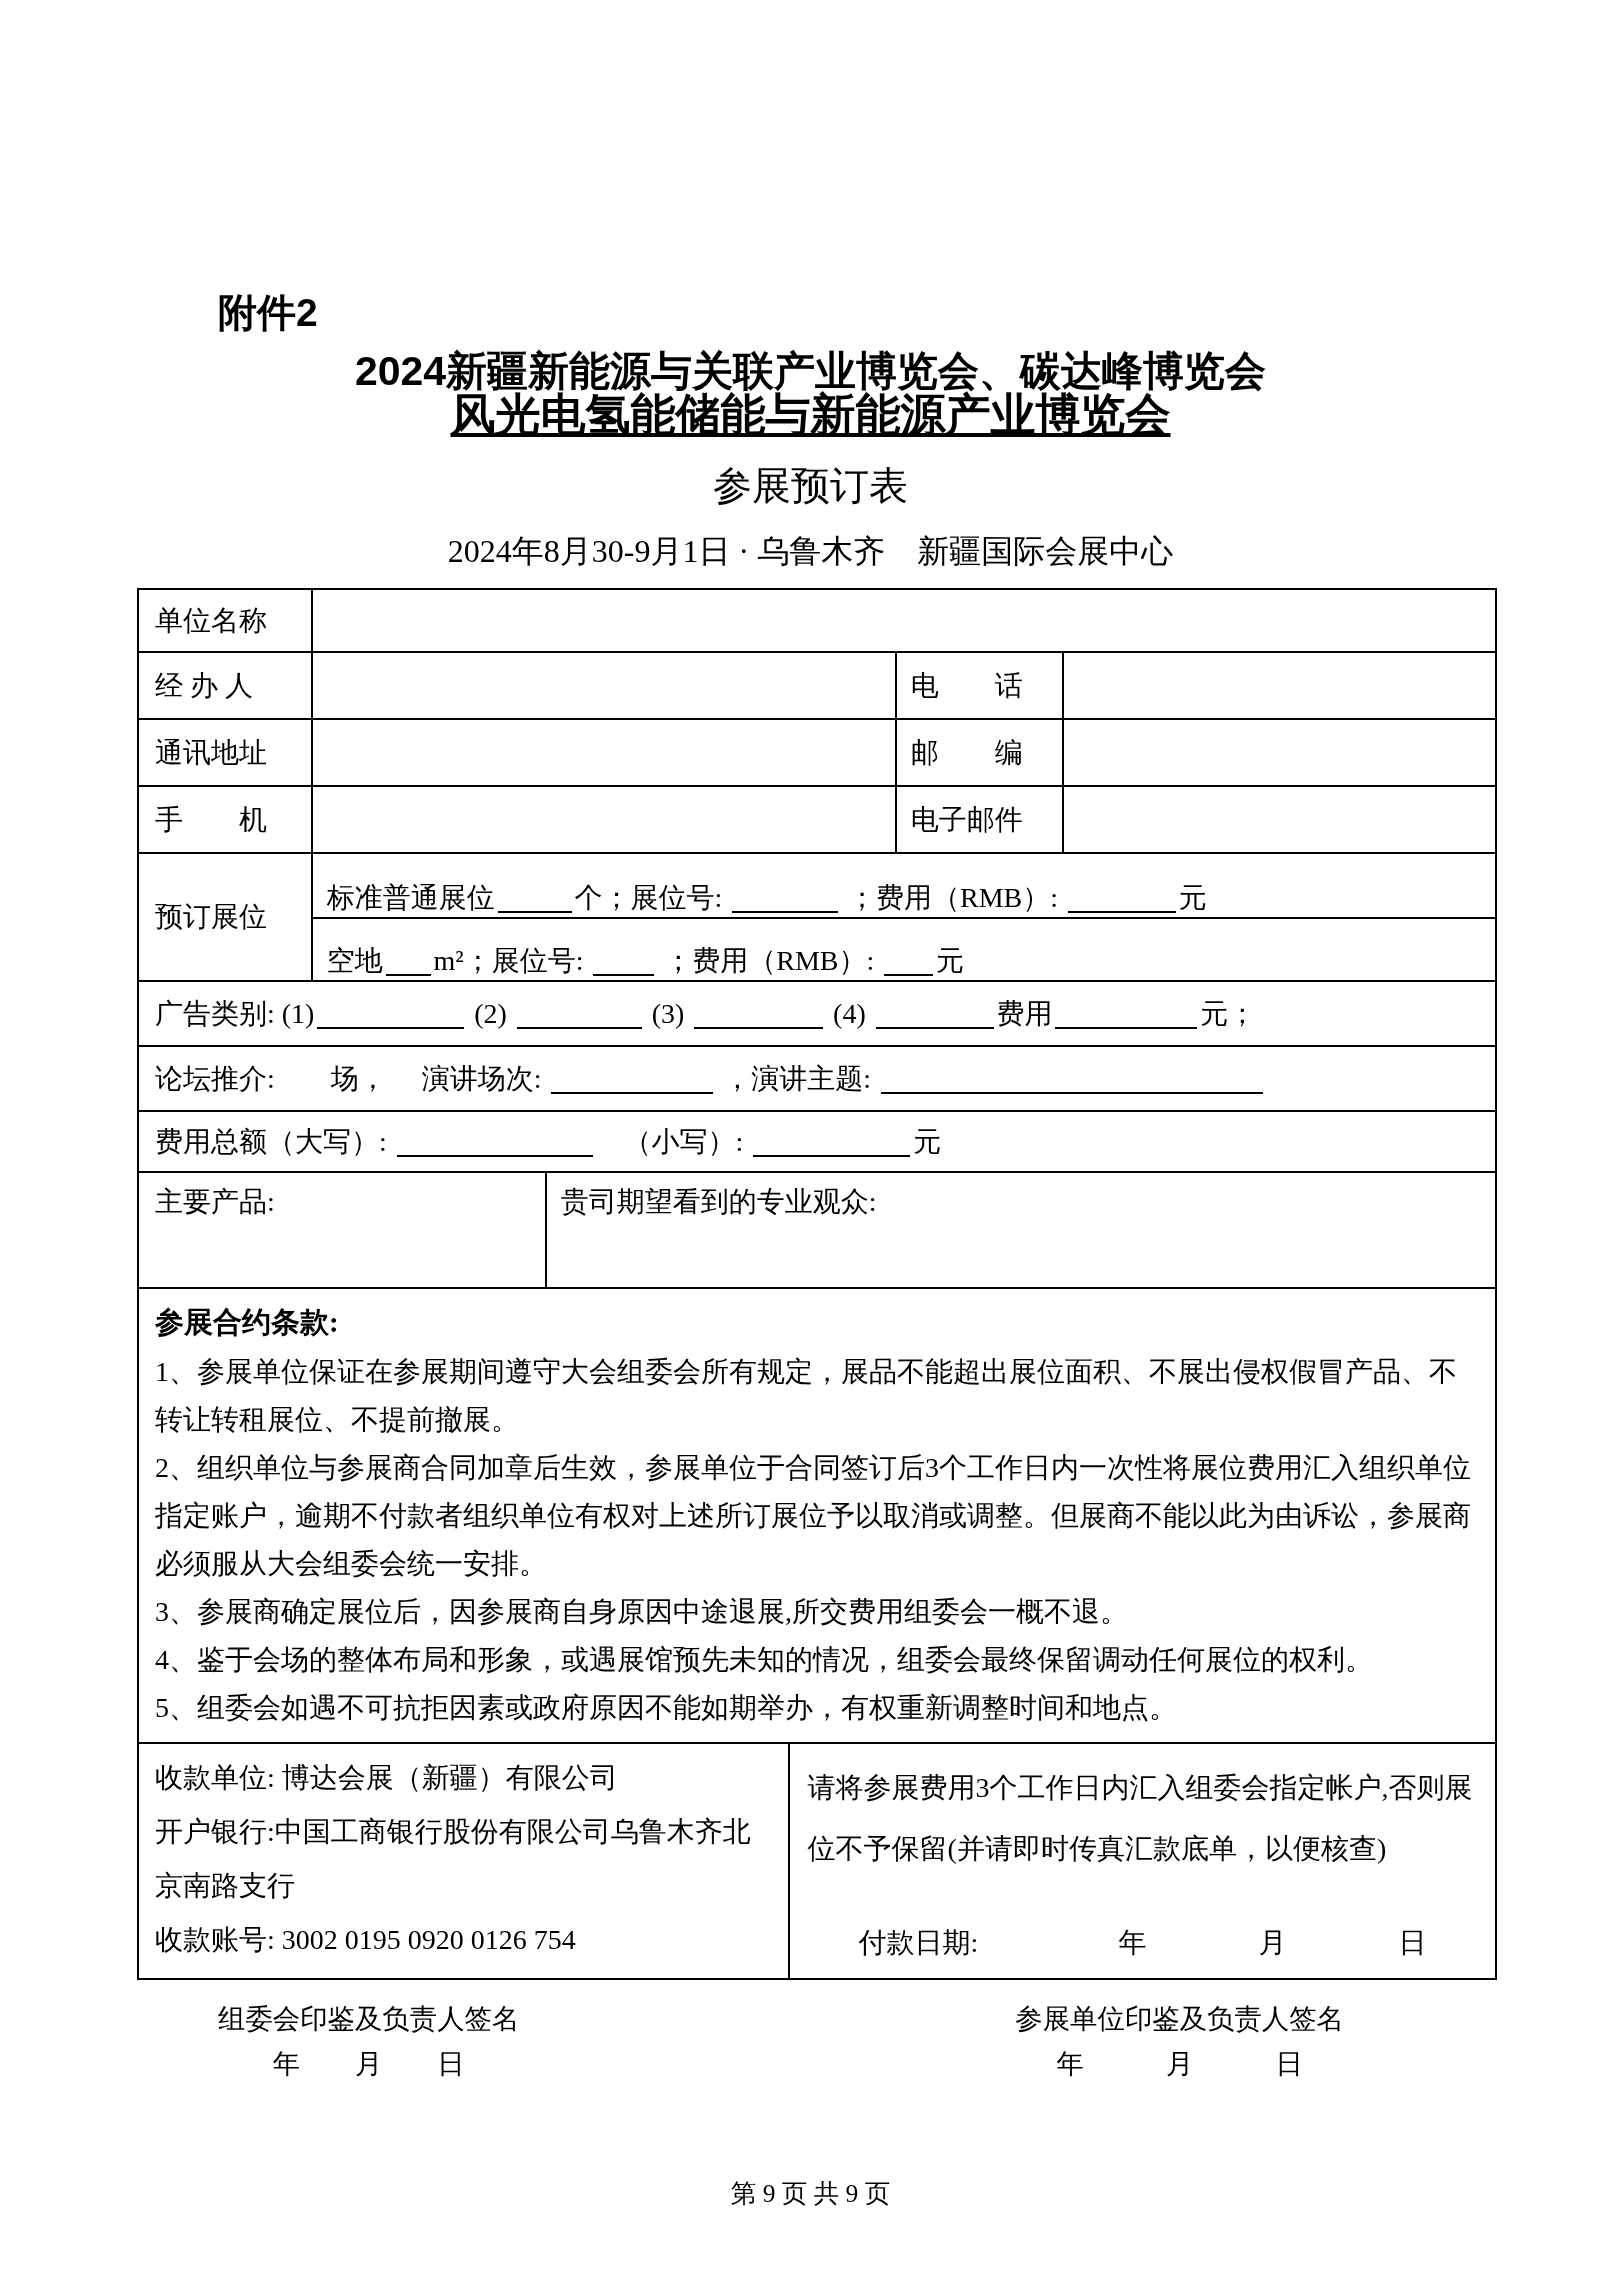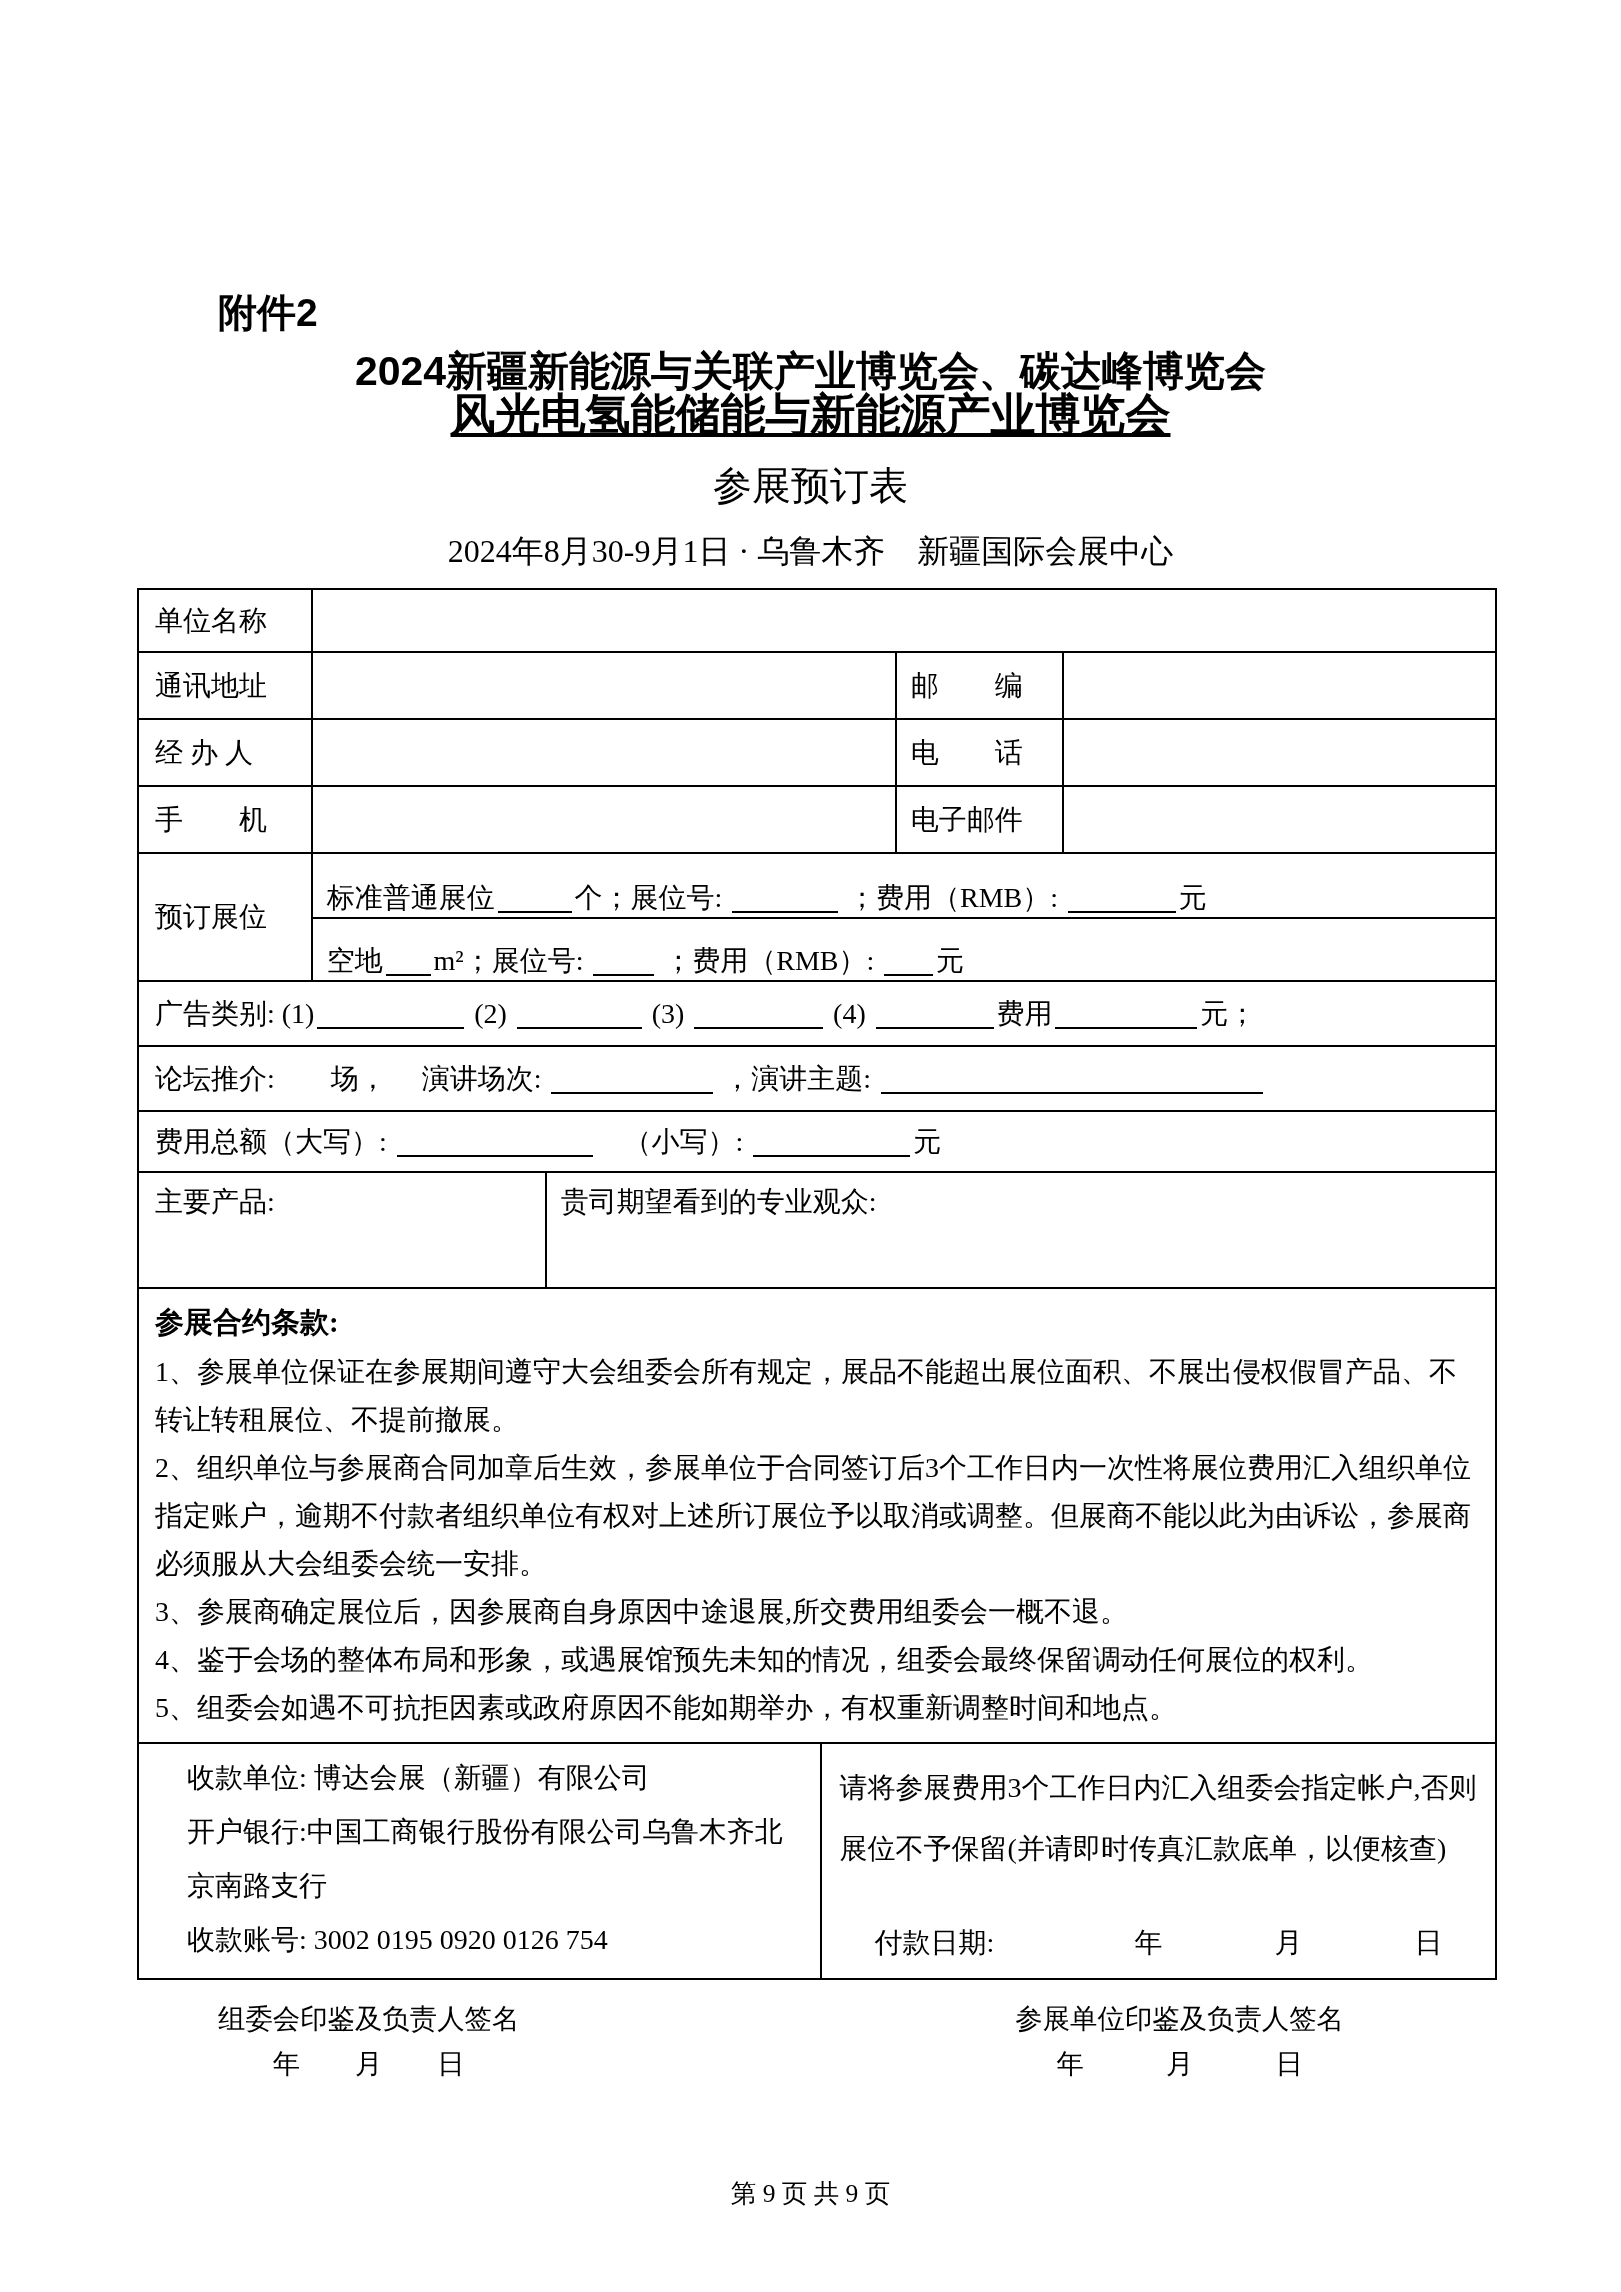--- a/index.html
+++ b/index.html
@@ -55,21 +55,21 @@
   .blank{
     display:inline-block;height:1.05em;
     border-bottom:2.9px solid #000;
     vertical-align:text-bottom;margin:0 2.9px;
   }
 
   .termscell{display:block;padding:7.8px 15.7px 9.8px 15.7px;}
   .terms-head{font-weight:700;font-size:29px;line-height:51px;}
   .term-item{font-size:28px;line-height:48px;}
 
-  .payleft{display:block;padding:7.8px 15.7px;margin-left:32px;}
+  .payleft{display:block;padding:7.8px 15.7px;}
   .pay-line{line-height:54px;white-space:pre-wrap;}
   .payright{flex:1;display:flex;flex-direction:column;padding:13.7px 17.6px 11.8px 17.6px;gap:40px;}
   .pay-note{line-height:61px;}
   .pay-date{margin-top:auto;line-height:47px;white-space:pre-wrap;}
   .payrow{min-height:210px;}
 
   .signs{
     position:absolute;top:2001px;left:218px;right:277px;
     display:flex;justify-content:space-between;
     font-size:27.4px;
@@ -95,30 +95,30 @@
   <div class="subtitle">2024年8月30-9月1日 · 乌鲁木齐　新疆国际会展中心</div>
 
   <div class="tbl">
 
     <div class="row r62">
       <div class="cell w175">单位名称</div>
       <div class="cell fill"></div>
     </div>
 
     <div class="row r68">
+      <div class="cell w175">经 办 人</div>
+      <div class="cell w596"></div>
+      <div class="cell w170">电　　话</div>
+      <div class="cell fill"></div>
+    </div>
+
+    <div class="row r68">
       <div class="cell w175">通讯地址</div>
       <div class="cell w596"></div>
       <div class="cell w170">邮　　编</div>
-      <div class="cell fill"></div>
-    </div>
-
-    <div class="row r68">
-      <div class="cell w175">经 办 人</div>
-      <div class="cell w596"></div>
-      <div class="cell w170">电　　话</div>
       <div class="cell fill"></div>
     </div>
 
     <div class="row r68">
       <div class="cell w175">手　　机</div>
       <div class="cell w596"></div>
       <div class="cell w170">电子邮件</div>
       <div class="cell fill"></div>
     </div>
 

